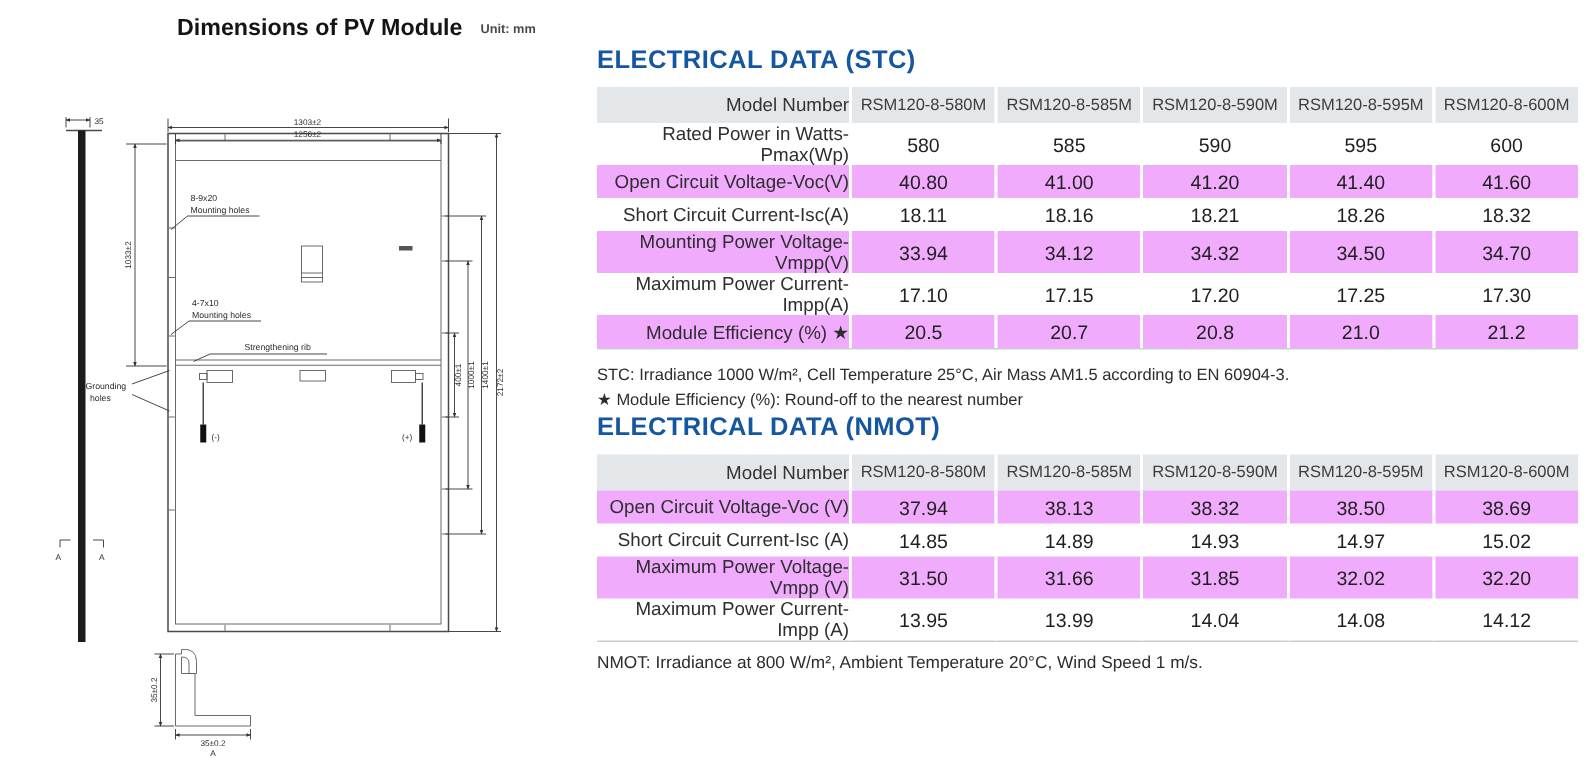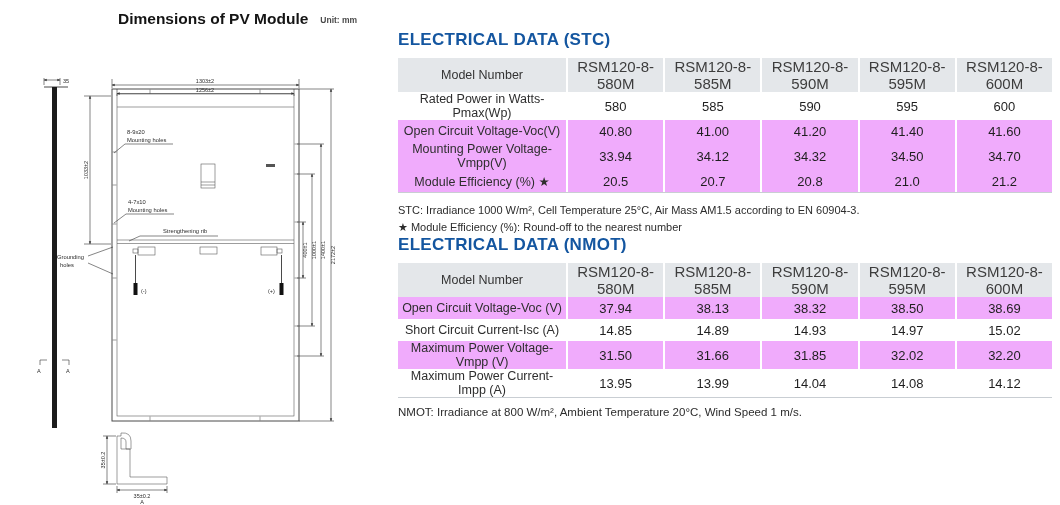--- a/index.html
+++ b/index.html
@@ -18,24 +18,24 @@
   svg.draw .dim{stroke:#333;stroke-width:0.6;fill:none}
   svg.draw .dimtxt{font-size:5.5px;fill:#2b2b2b}
   svg.draw .lbltxt{font-size:5.8px;fill:#2b2b2b}
   
   .right{position:absolute;left:398px;top:30px;width:656px}
   h2.sec{margin:0;font-size:17px;font-weight:bold;color:#1456a0;letter-spacing:.3px}
   table.spec{border-collapse:separate;border-spacing:0;width:654px;margin-top:8px;border-bottom:1px solid #c9ced3;table-layout:fixed}
   table.spec tr{height:22px}
   table.spec tr.head{height:24px;background:#e4e7ea}
   table.spec td{padding:0}
-  td.lbl{font-size:12.5px;text-align:center;padding-left:8px;color:#2e2e2e;width:166px}
+  td.lbl{font-size:12.5px;text-align:right;padding-left:8px;color:#2e2e2e;width:166px}
   td.val{font-size:13px;text-align:center;border-left:2px solid #fff;width:94px;color:#1f1f1f}
   tr.head td.lbl{font-size:12.5px;color:#333}
-  tr.head td.val{font-size:15px;color:#3d3d3d}
+  tr.head td.val{font-size:11px;color:#3d3d3d}
   tr.alt{background:#f0abfc}
   tr.boldrow td.val{font-weight:normal}
   .fnotes{margin-top:9px;font-size:11px;line-height:1.5;color:#2c2c2c}
   .gap{margin-top:37px}
   .fnote-single{margin-top:8px;font-size:11.5px;color:#2c2c2c}
 </style>
 </head>
 <body>
 
 <div class="dtitle">
@@ -201,27 +201,43 @@
       <td class="val">600</td>
     </tr>
     <tr class="alt">
       <td class="lbl">Open Circuit Voltage-Voc(V)</td>
       <td class="val">40.80</td>
       <td class="val">41.00</td>
       <td class="val">41.20</td>
       <td class="val">41.40</td>
       <td class="val">41.60</td>
     </tr>
+    <tr>
+      <td class="lbl">Short Circuit Current-Isc(A)</td>
+      <td class="val">18.11</td>
+      <td class="val">18.16</td>
+      <td class="val">18.21</td>
+      <td class="val">18.26</td>
+      <td class="val">18.32</td>
+    </tr>
     <tr class="alt">
       <td class="lbl">Mounting Power Voltage-Vmpp(V)</td>
       <td class="val">33.94</td>
       <td class="val">34.12</td>
       <td class="val">34.32</td>
       <td class="val">34.50</td>
       <td class="val">34.70</td>
+    </tr>
+    <tr>
+      <td class="lbl">Maximum Power Current-Impp(A)</td>
+      <td class="val">17.10</td>
+      <td class="val">17.15</td>
+      <td class="val">17.20</td>
+      <td class="val">17.25</td>
+      <td class="val">17.30</td>
     </tr>
     <tr class="alt">
       <td class="lbl">Module Efficiency (%) ★</td>
       <td class="val">20.5</td>
       <td class="val">20.7</td>
       <td class="val">20.8</td>
       <td class="val">21.0</td>
       <td class="val">21.2</td>
     </tr>
   </tbody>

